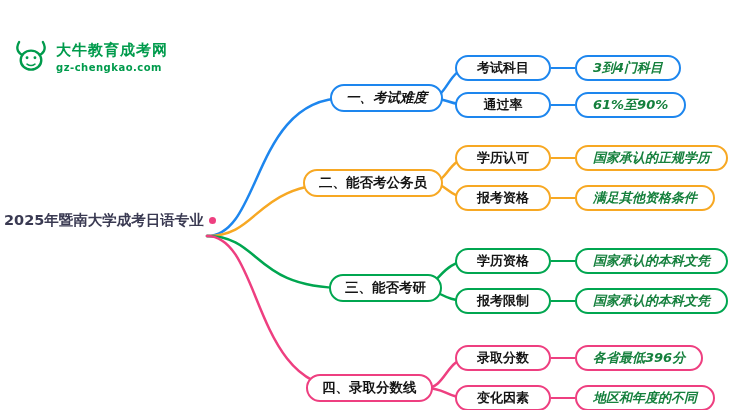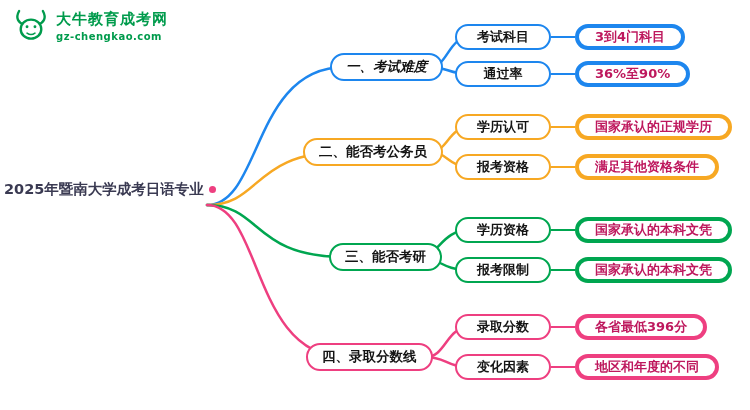--- a/index.html
+++ b/index.html
@@ -2,21 +2,21 @@
 <html><head>
 <meta charset="utf-8">
 <style>
   * { margin:0; padding:0; box-sizing:border-box; }
   html,body { width:750px; height:410px; }
   body {
     background:#ffffff;
     font-family:"DejaVu Sans","Liberation Sans",sans-serif;
     overflow:hidden;
   }
-  .stage { position:relative; width:750px; height:306px; background:#fff; }
+  .stage { position:relative; width:750px; height:306px; background:#fff;margin-top:31px; }
   svg.links { position:absolute; left:0; top:0; width:750px; height:410px; }
   svg.links path { fill:none; stroke-width:2.5; stroke-linecap:round; }
 
   
   .logo { position:absolute; left:12px; top:7px; display:flex; align-items:center; gap:6px; cursor:pointer; }
   .logo-text { display:flex; flex-direction:column; }
   .logo-brand { font-size:15px; font-weight:bold; letter-spacing:1px; }
   .logo-domain { font-size:10px; font-weight:bold; letter-spacing:.5px; margin-top:2px; }
 
   
@@ -36,23 +36,23 @@
   .leaf-row { position:absolute; left:455px; height:26px; display:flex; align-items:center; }
   .leaf-label {
     width:96px; height:26px; background:#fff;
     border:2px solid #999; border-radius:13px;
     display:flex; align-items:center; justify-content:center;
     font-size:13px; font-weight:bold; color:#141414; white-space:nowrap;
   }
   .leaf-line { width:24px; height:2.5px; background:#999; }
   .leaf-value {
     height:26px; padding:0 16px; background:#fff;
-    border:4px solid #404040; border-radius:13px;
+    border:2px solid #404040; border-radius:13px;
     display:flex; align-items:center; justify-content:center;
-    font-size:13px; font-weight:bold; color:#be185d; white-space:nowrap;
+    font-size:13px; font-weight:bold; color:#15803d; white-space:nowrap;font-style:italic;
   }
 </style>
 </head>
 <body>
 
 <div class="stage">
 
   <svg class="links" viewBox="0 0 750 410">
 
     <path d="M 207 205 C 262 205, 252 67, 345 67" stroke="#1d86ee"></path>
@@ -111,21 +111,21 @@
     <div class="leaf-value" style="border-color: rgb(29, 134, 238);">
       <span>3到4门科目</span>
     </div>
   </div>
   <div class="leaf-row" style="top:61px;">
     <div class="leaf-label" style="border-color: rgb(29, 134, 238);">
       <span>通过率</span>
     </div>
     <div class="leaf-line" style="background: rgb(29, 134, 238);"></div>
     <div class="leaf-value" style="border-color: rgb(29, 134, 238);">
-      <span>36%至90%</span>
+      <span>61%至90%</span>
     </div>
   </div>
 
   <div class="leaf-row" style="top:114px;align-items:center;">
     <div class="leaf-label" style="border-color: rgb(247, 168, 35);">
       <span>学历认可</span>
     </div>
     <div class="leaf-line" style="background: rgb(247, 168, 35);"></div>
     <div class="leaf-value" style="border-color: rgb(247, 168, 35);">
       <span>国家承认的正规学历</span>

